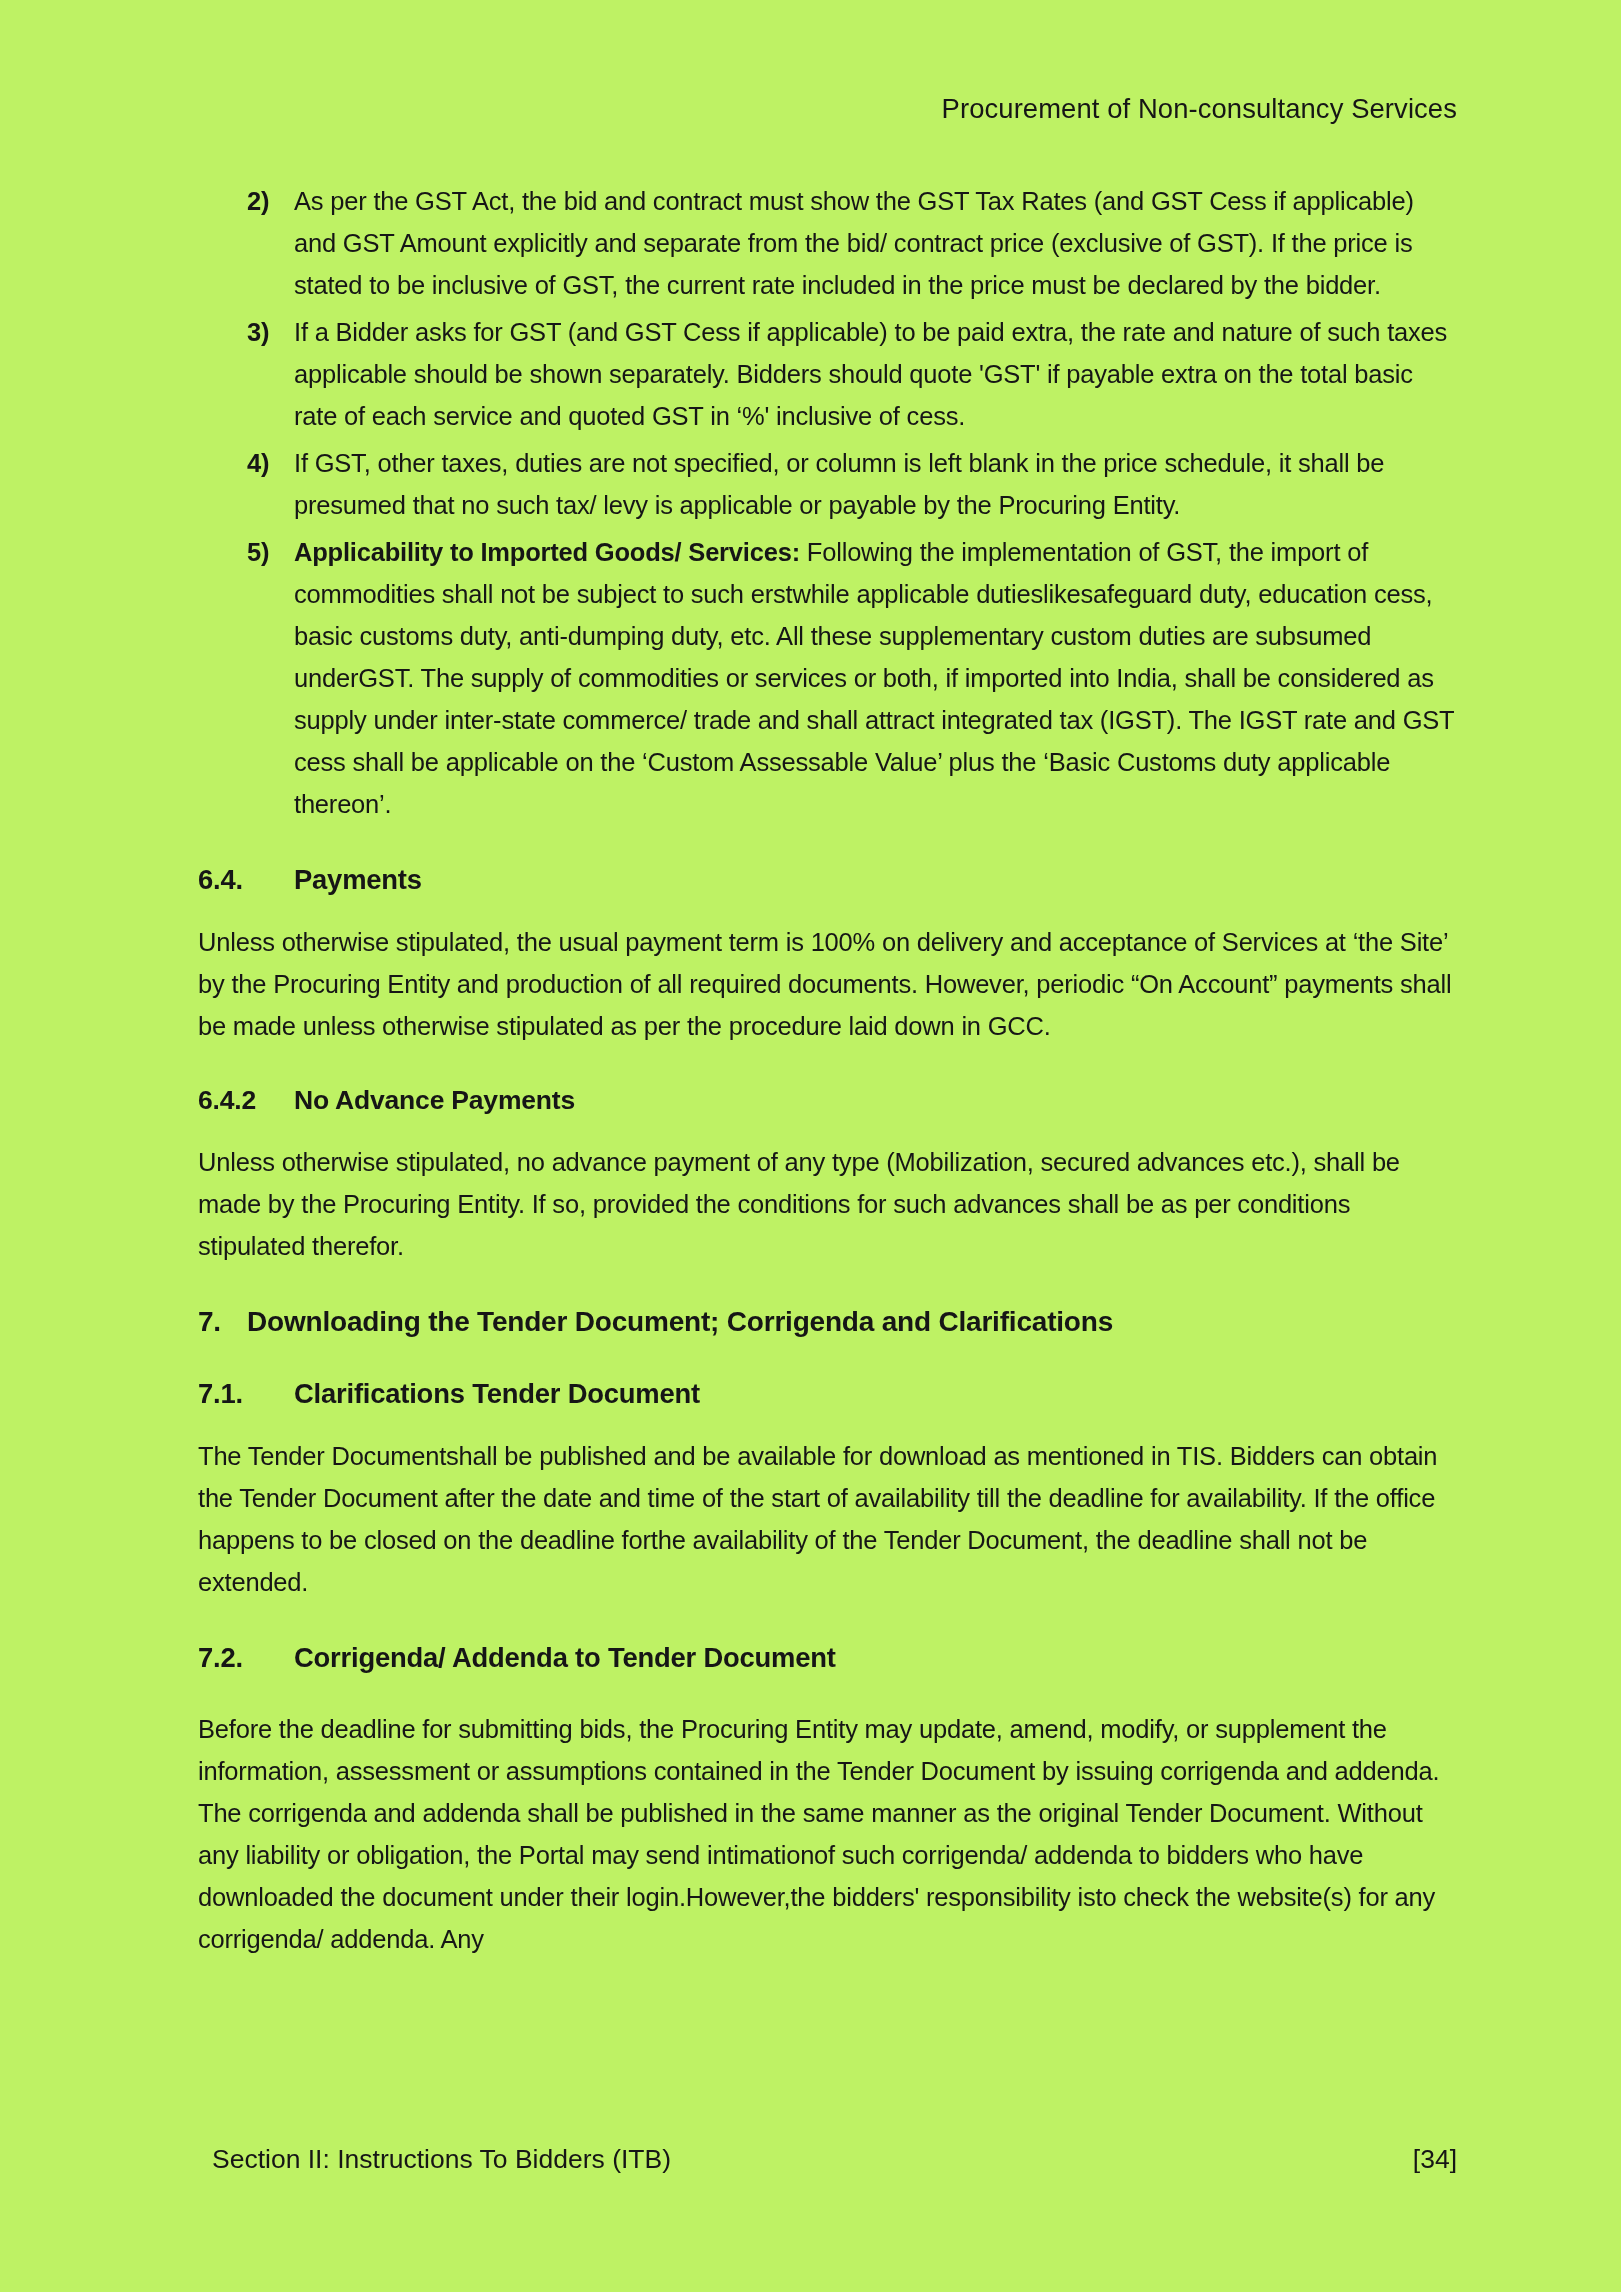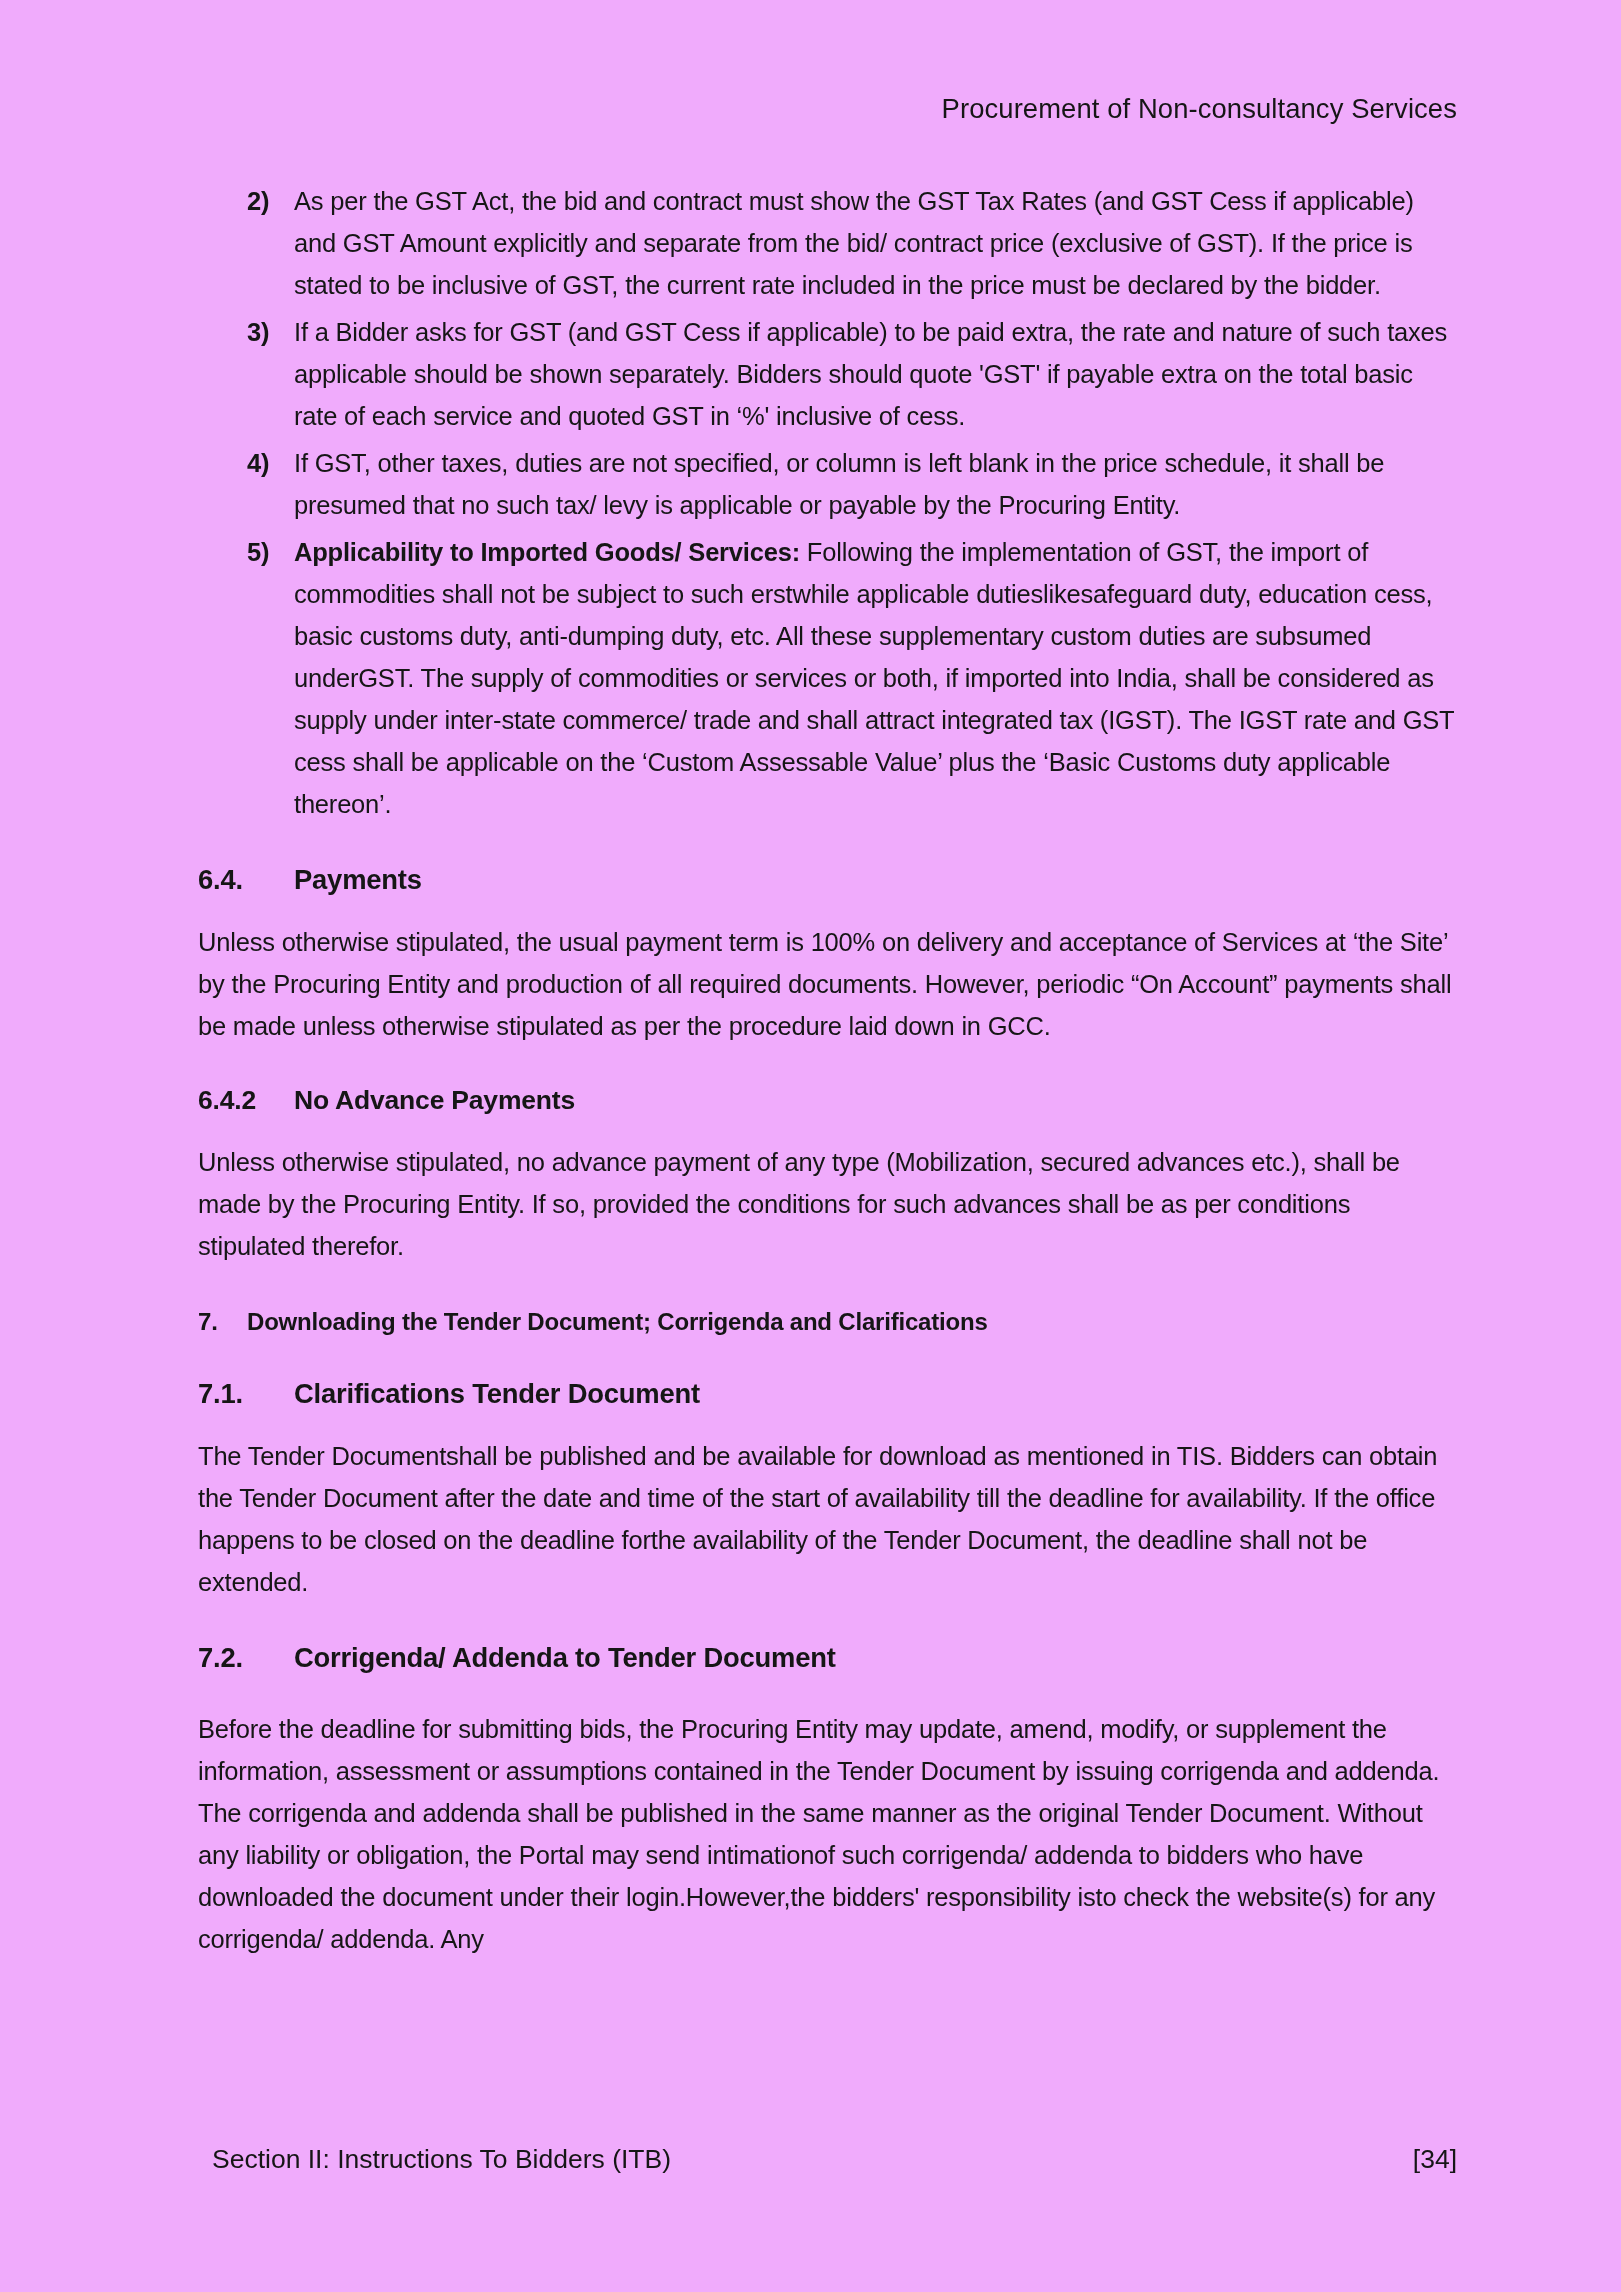--- a/index.html
+++ b/index.html
@@ -4,21 +4,21 @@
 <style>
   html, body {
     margin: 0;
     padding: 0;
     background: #ffffff;
   }
   .page {
     position: relative;
     width: 1621px;
     height: 2293px;
-    background: #f0abfc;
+    background: #bef264;
     color: #161616;
     font-family: "Liberation Sans", "DejaVu Sans", sans-serif;
     overflow: hidden;
     box-sizing: border-box;
   }
   .content {
     position: absolute;
     left: 198px;
     right: 164px;
     top: 0;
@@ -59,21 +59,21 @@
   }
   h3.sec {
     margin: 37px 0 0 0;
     font-size: 26.5px;
     font-weight: bold;
     line-height: 33px;
     letter-spacing: -0.2px;
   }
   h1.sec {
     margin: 33px 0 0 0;
-    font-size: 24px;
+    font-size: 28px;
     font-weight: bold;
     line-height: 43px;
     letter-spacing: -0.2px;
   }
   .sec .sec-num {
     display: inline-block;
     width: 96px;
   }
   h1.sec .sec-num {
     width: 49px;

